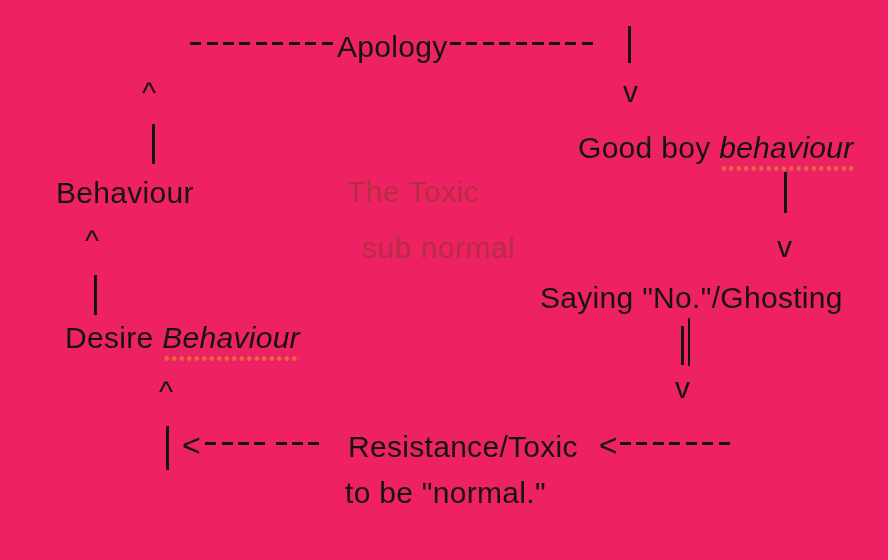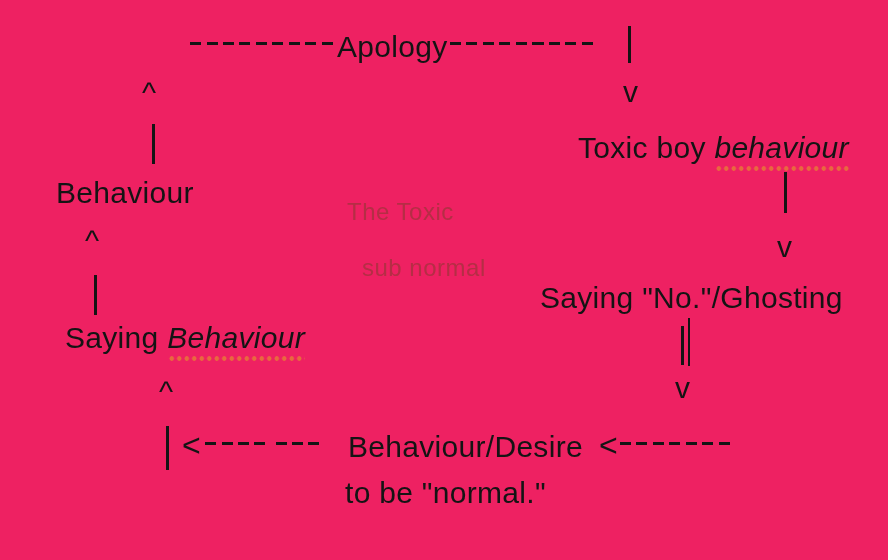--- a/index.html
+++ b/index.html
@@ -39,25 +39,24 @@
     width:2.5px;
     background:var(--ink);
   }
   .dashline{
     position:absolute;
     height:3.2px;
     background:repeating-linear-gradient(90deg,var(--ink) 0 11px,transparent 11px 16.5px);
   }
   .title{
     position:absolute;
-    font-size:24px;line-height:1;
+    font-size:30px;line-height:1;
     letter-spacing:.5px;
     color:var(--title-red);
     white-space:pre;
-    margin-top:23px;
   }
   .misspell{
     background-image:radial-gradient(circle,var(--orange) 2px,transparent 2.6px);
     background-size:7.5px 5px;
     background-repeat:repeat-x;
     background-position:1px 100%;
     padding-bottom:7px;
     font-style:italic;
   }
 </style>
@@ -66,50 +65,50 @@
 
 <div class="canvas">
 
   <div class="dashline" style="left:190px;top:42px;width:146px" title="---------"></div>
   <span class="txt" style="left:337px;top:32px">Apology</span>
   <div class="dashline" style="left:450px;top:42px;width:146px" title="---------"></div>
 
   <div class="vline" style="left:628px;top:26px;height:37px" title="|"></div>
   <span class="glyph" style="left:623px;top:77px">v</span>
 
-  <span class="txt" style="left:578px;top:133px"><span>Toxic boy </span><span class="misspell">behaviour</span></span>
+  <span class="txt" style="left:578px;top:133px"><span>Good boy </span><span class="misspell">behaviour</span></span>
 
   <div class="vline" style="left:784px;top:172px;height:41px" title="|"></div>
   <span class="glyph" style="left:777px;top:232px">v</span>
 
   <span class="txt" style="left:540px;top:283px">Saying "No."/Ghosting</span>
 
   <div class="vline" style="left:681px;top:326px;height:39px" title="|"></div>
   <div class="vline" style="left:687.5px;top:318px;height:48px" title="|"></div>
   <span class="glyph" style="left:675px;top:373px">v</span>
 
   <span class="glyph" style="left:142px;top:78px">^</span>
   <div class="vline" style="left:152px;top:124px;height:40px" title="|"></div>
 
   <span class="txt" style="left:56px;top:178px">Behaviour</span>
 
   <span class="glyph" style="left:85px;top:226px">^</span>
   <div class="vline" style="left:94px;top:275px;height:40px" title="|"></div>
 
-  <span class="txt" style="left:65px;top:323px"><span>Saying </span><span class="misspell">Behaviour</span></span>
+  <span class="txt" style="left:65px;top:323px"><span>Desire </span><span class="misspell">Behaviour</span></span>
 
   <span class="glyph" style="left:159px;top:377px">^</span>
 
   <div class="vline" style="left:166px;top:426px;height:44px" title="|"></div>
   <span class="chev" style="left:182px;top:429px">&lt;</span>
   <div class="dashline" style="left:205px;top:442px;width:61px" title="----"></div>
   <div class="dashline" style="left:276px;top:442px;width:29px" title="--"></div>
   <div class="dashline" style="left:308px;top:442px;width:12px" title="-"></div>
 
-  <span class="txt" style="left:348px;top:432px">Behaviour/Desire</span>
+  <span class="txt" style="left:348px;top:432px">Resistance/Toxic</span>
 
   <span class="chev" style="left:599px;top:429px">&lt;</span>
   <div class="dashline" style="left:620px;top:442px;width:110px" title="-------"></div>
 
   <span class="txt" style="left:345px;top:478px">to be "normal."</span>
 
   <span class="title" style="left:347px;top:177px">The Toxic</span>
   <span class="title" style="left:362px;top:233px">sub normal</span>
 
 </div>

